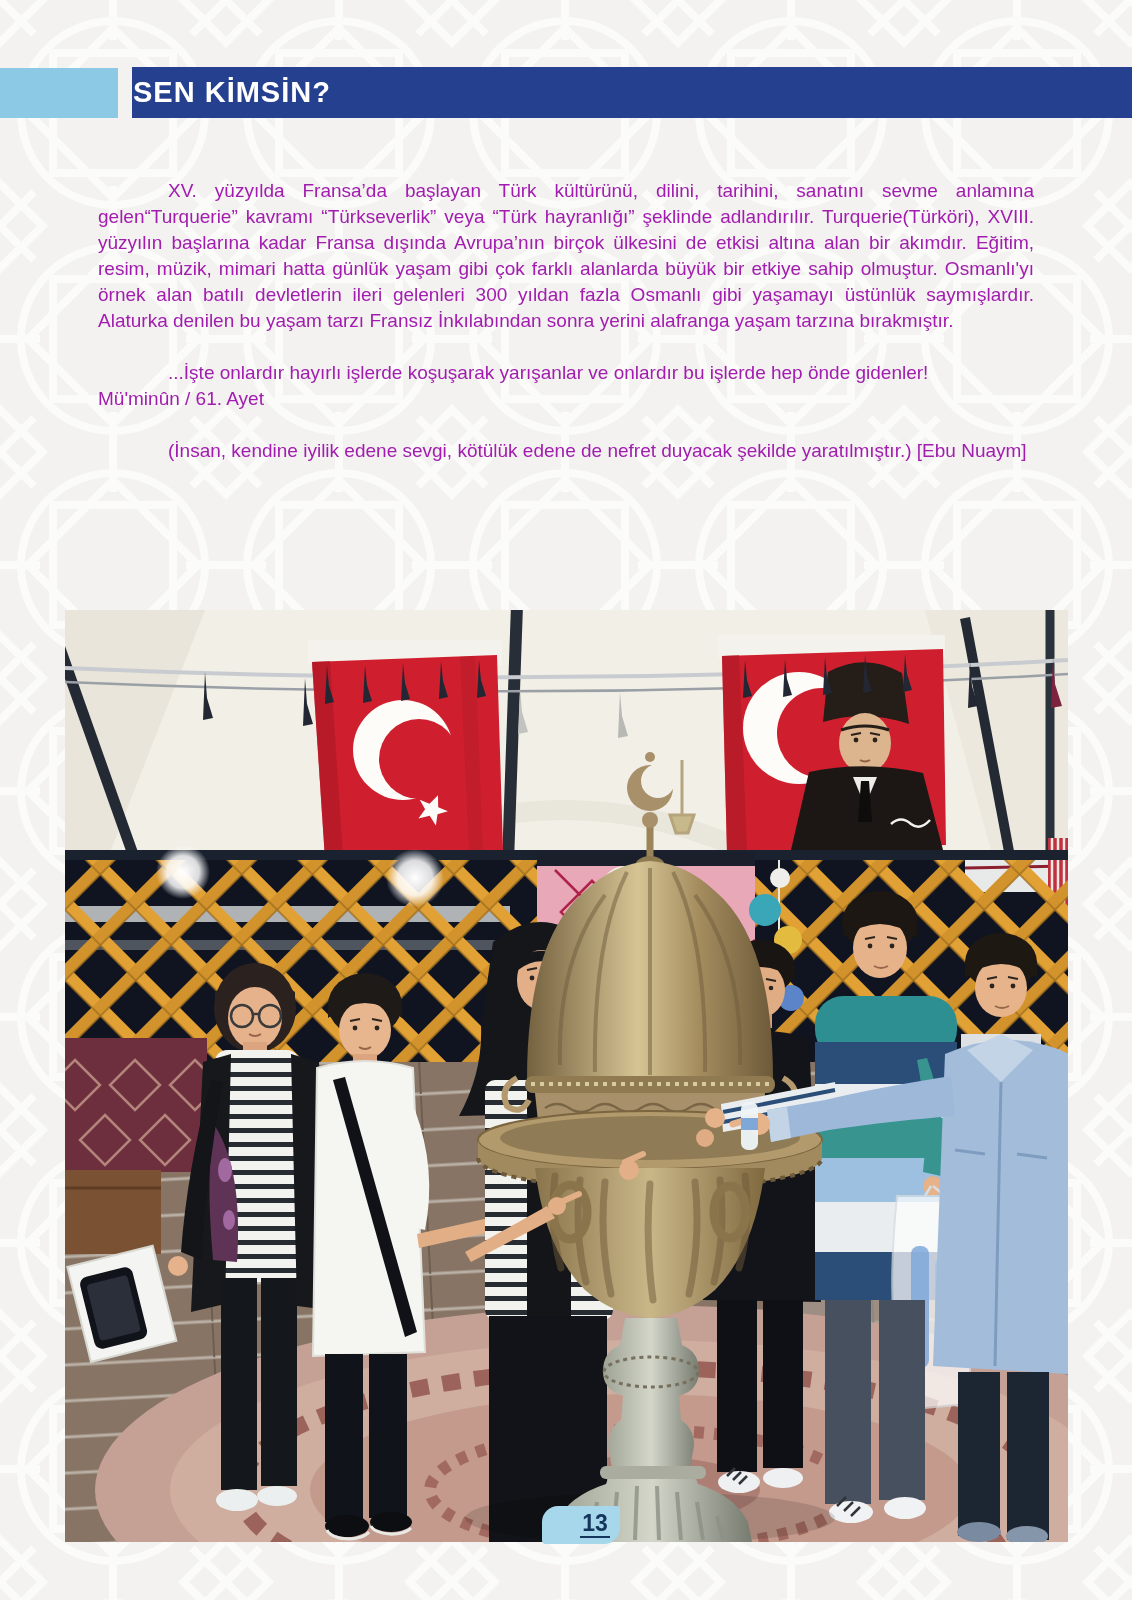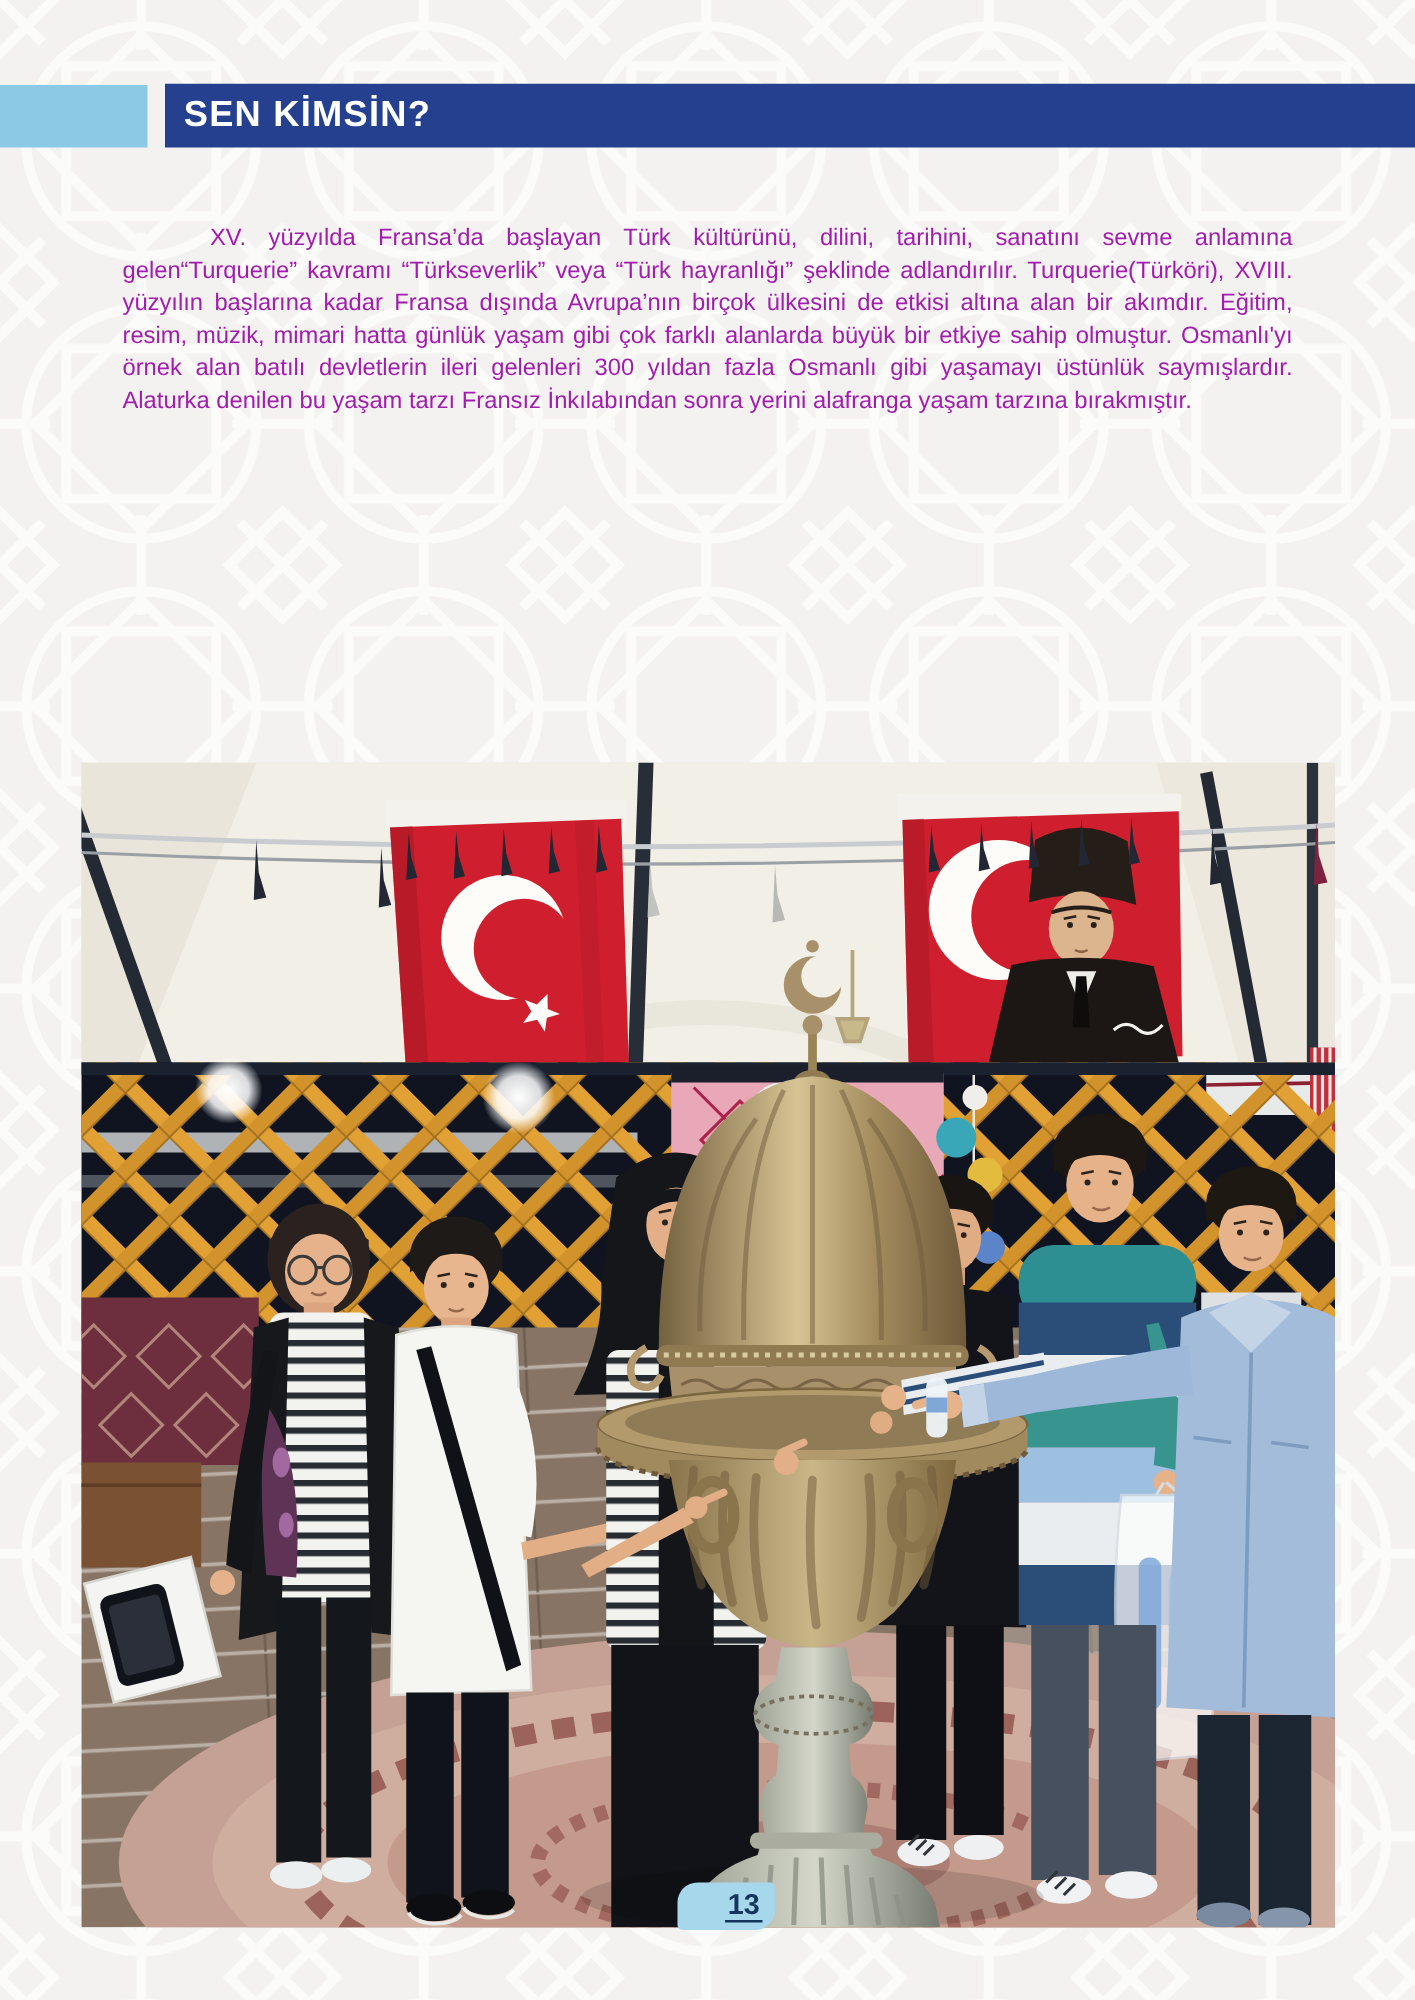--- a/index.html
+++ b/index.html
@@ -5,21 +5,21 @@
   html,body{margin:0;padding:0;background:#dfdfdd;}
   .page{
     position:relative;width:1132px;height:1600px;margin:0 auto;
     background:#f3f2f0;overflow:hidden;
     font-family:"Liberation Sans",sans-serif;
   }
   .bg-pattern{position:absolute;left:0;top:0;}
   .accent-square{position:absolute;left:0;top:68px;width:118px;height:50px;background:#8cc9e4;}
   .title-bar{
     position:absolute;left:132px;top:67px;right:0;height:51px;background:#24408f;
-    display:flex;align-items:center;padding-left:15px;box-sizing:border-box;
+    display:flex;align-items:center;padding-left:1px;box-sizing:border-box;
   }
   .title-bar span{color:#fff;font-size:29px;font-weight:bold;letter-spacing:1px;}
   .article{
     position:absolute;left:98px;top:178px;width:936px;
     color:#a21caf;font-size:19px;line-height:26px;text-align:justify;
   }
   .article p{margin:0 0 26px 0;text-indent:70px;}
   .article .src{display:block;text-indent:0;}
   .photo{
     position:absolute;left:65px;top:610px;width:1003px;height:932px;overflow:hidden;
@@ -60,20 +60,22 @@
     <rect width="1132" height="1600" fill="url(#geo)"></rect>
   </svg>
 
   <div class="accent-square"></div>
   <div class="title-bar">
     <span>SEN KİMSİN?</span>
   </div>
 
   <div class="article">
     <p>XV. yüzyılda Fransa’da başlayan Türk kültürünü, dilini, tarihini, sanatını sevme anlamına gelen“Turquerie” kavramı “Türkseverlik” veya “Türk hayranlığı” şeklinde adlandırılır. Turquerie(Türköri), XVIII. yüzyılın başlarına kadar Fransa dışında Avrupa’nın birçok ülkesini de etkisi altına alan bir akımdır. Eğitim, resim, müzik, mimari hatta günlük yaşam gibi çok farklı alanlarda büyük bir etkiye sahip olmuştur. Osmanlı'yı örnek alan batılı devletlerin ileri gelenleri 300 yıldan fazla Osmanlı gibi yaşamayı üstünlük saymışlardır. Alaturka denilen bu yaşam tarzı Fransız İnkılabından sonra yerini alafranga yaşam tarzına bırakmıştır.</p>
+    <p><span>...İşte onlardır hayırlı işlerde koşuşarak yarışanlar ve onlardır bu işlerde hep önde gidenler!</span><span class="src">Mü'minûn / 61. Ayet</span></p>
+    <p>(İnsan, kendine iyilik edene sevgi, kötülük edene de nefret duyacak şekilde yaratılmıştır.) [Ebu Nuaym]</p>
   </div>
 
   <div class="photo">
   <svg width="1003" height="932" viewBox="0 0 1003 932">
     <defs>
       <pattern id="lat" width="50" height="50" patternUnits="userSpaceOnUse" patternTransform="rotate(45)">
         <rect width="50" height="50" fill="none"></rect>
         <rect x="0" y="0" width="50" height="12" fill="#e2a135"></rect>
         <rect x="0" y="0" width="12" height="50" fill="#d3932c"></rect>
         <line x1="0" y1="12" x2="50" y2="12" stroke="#a06f1e" stroke-width="1.5"></line>

